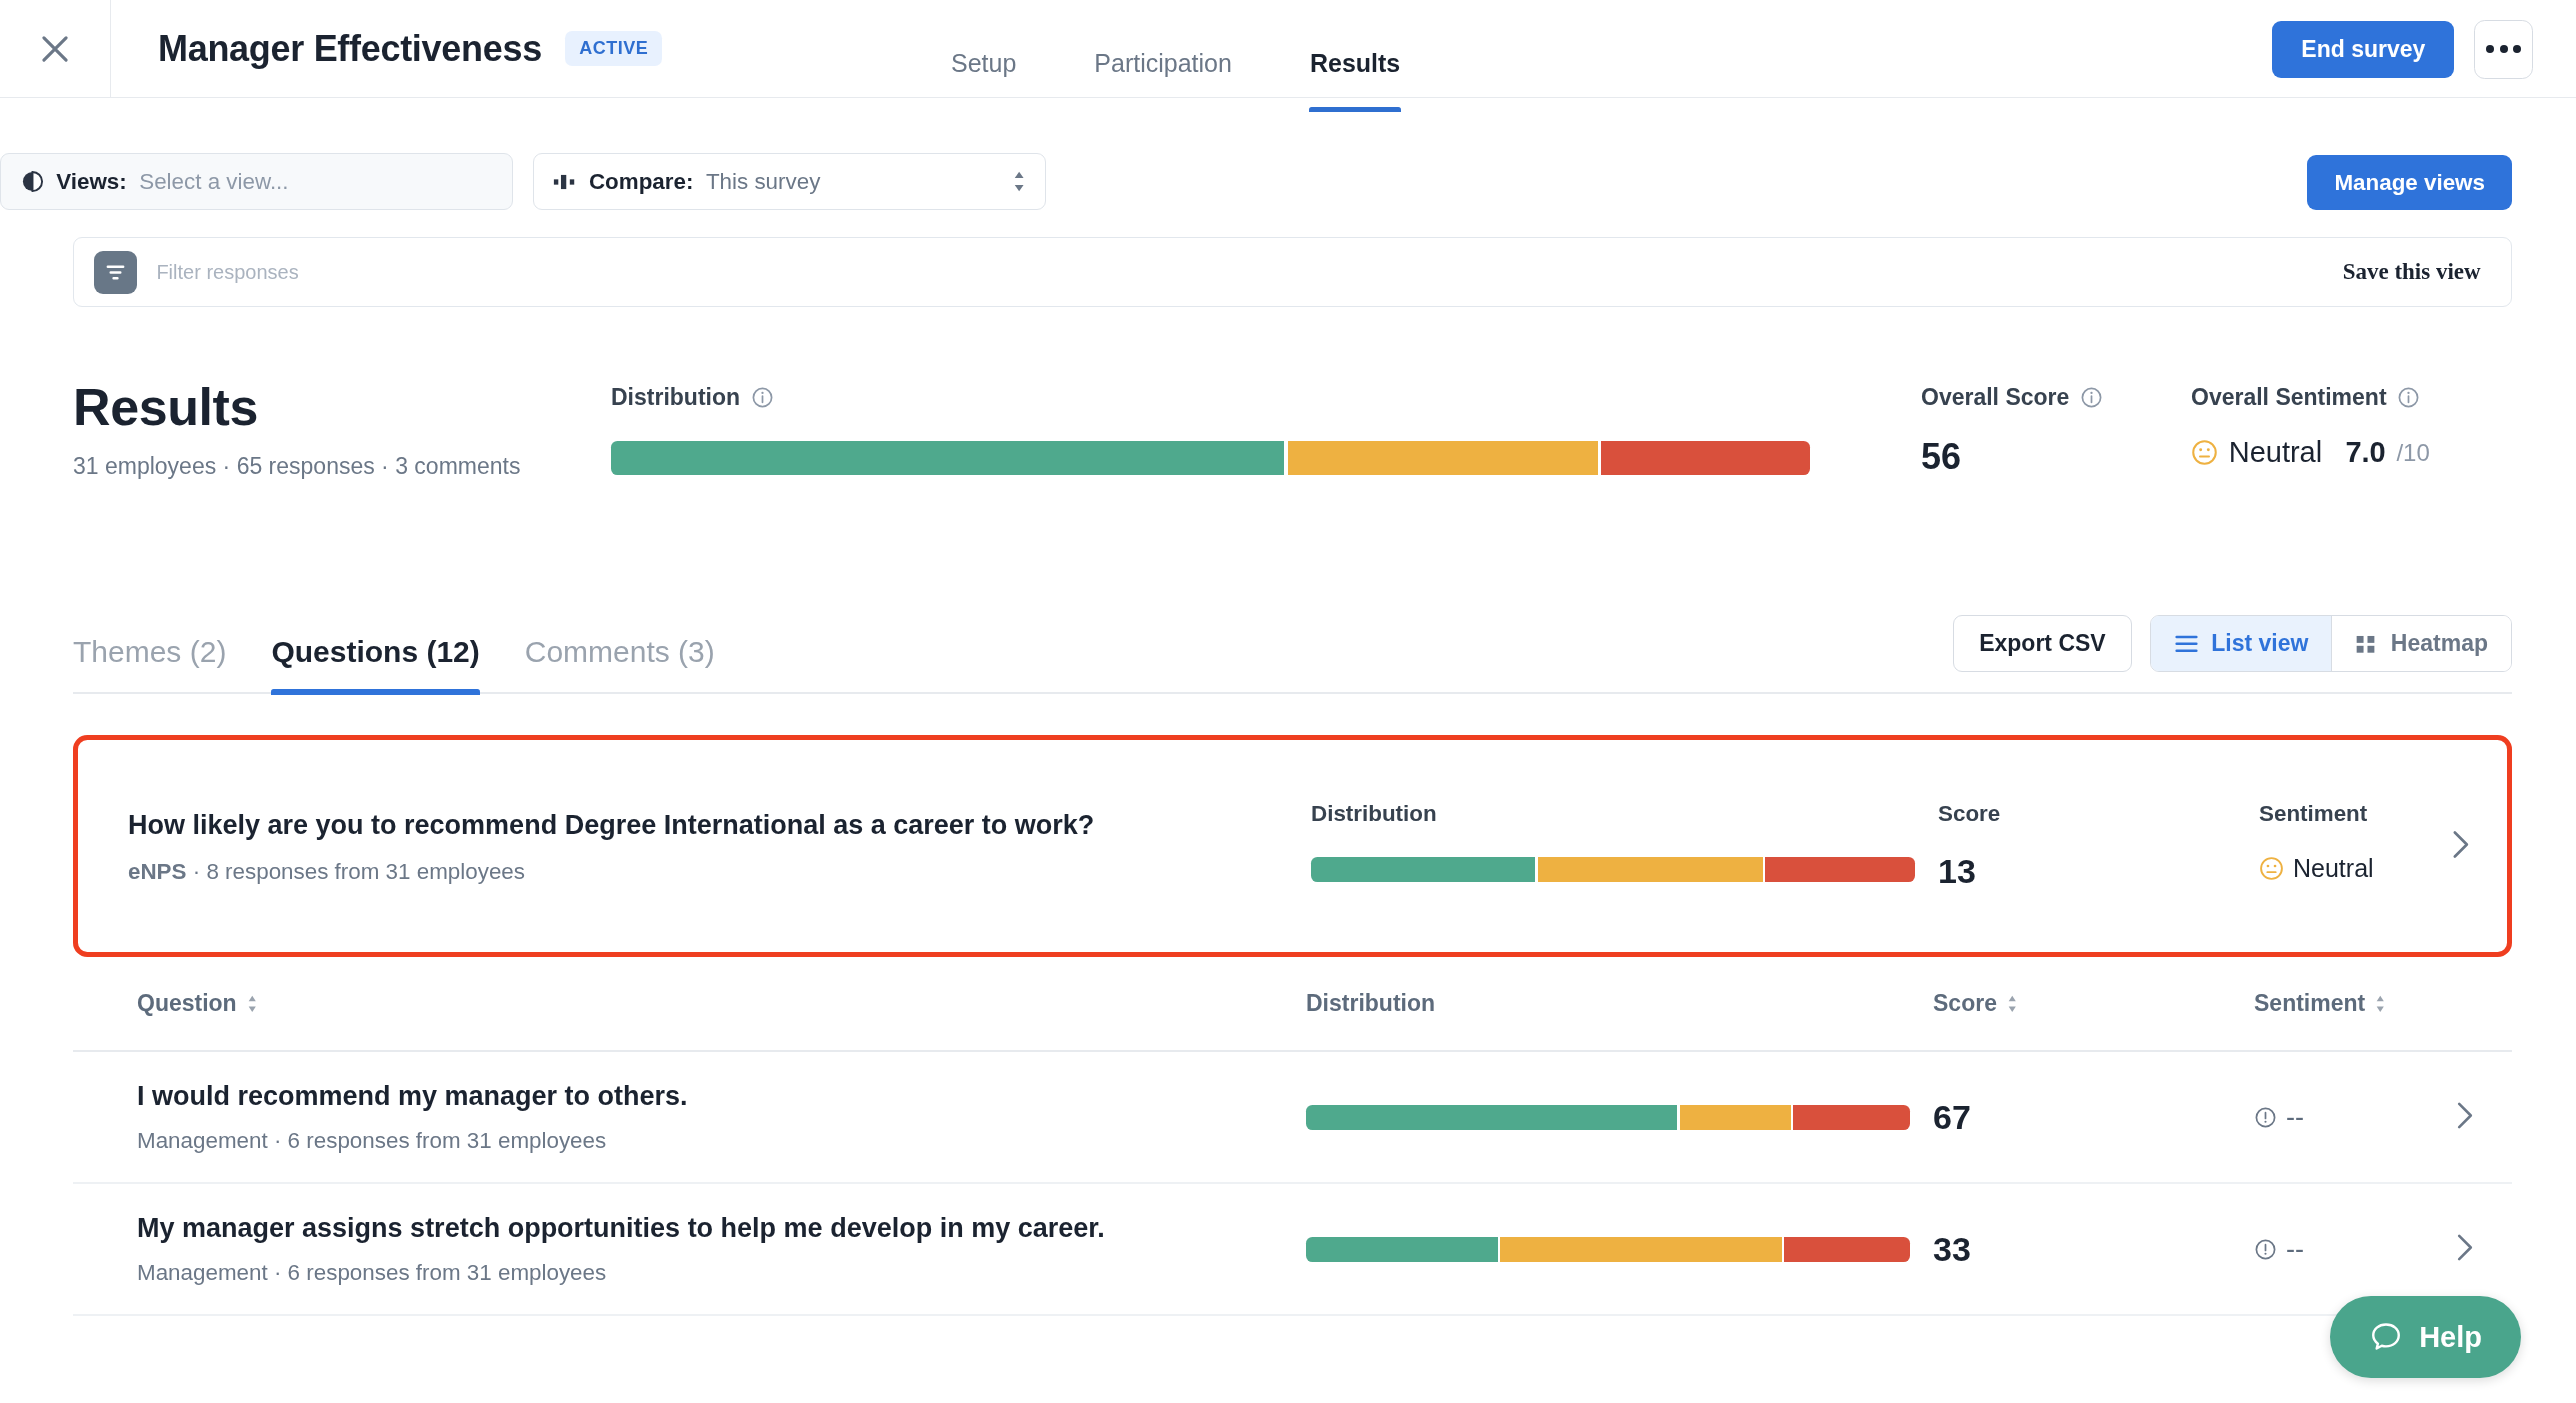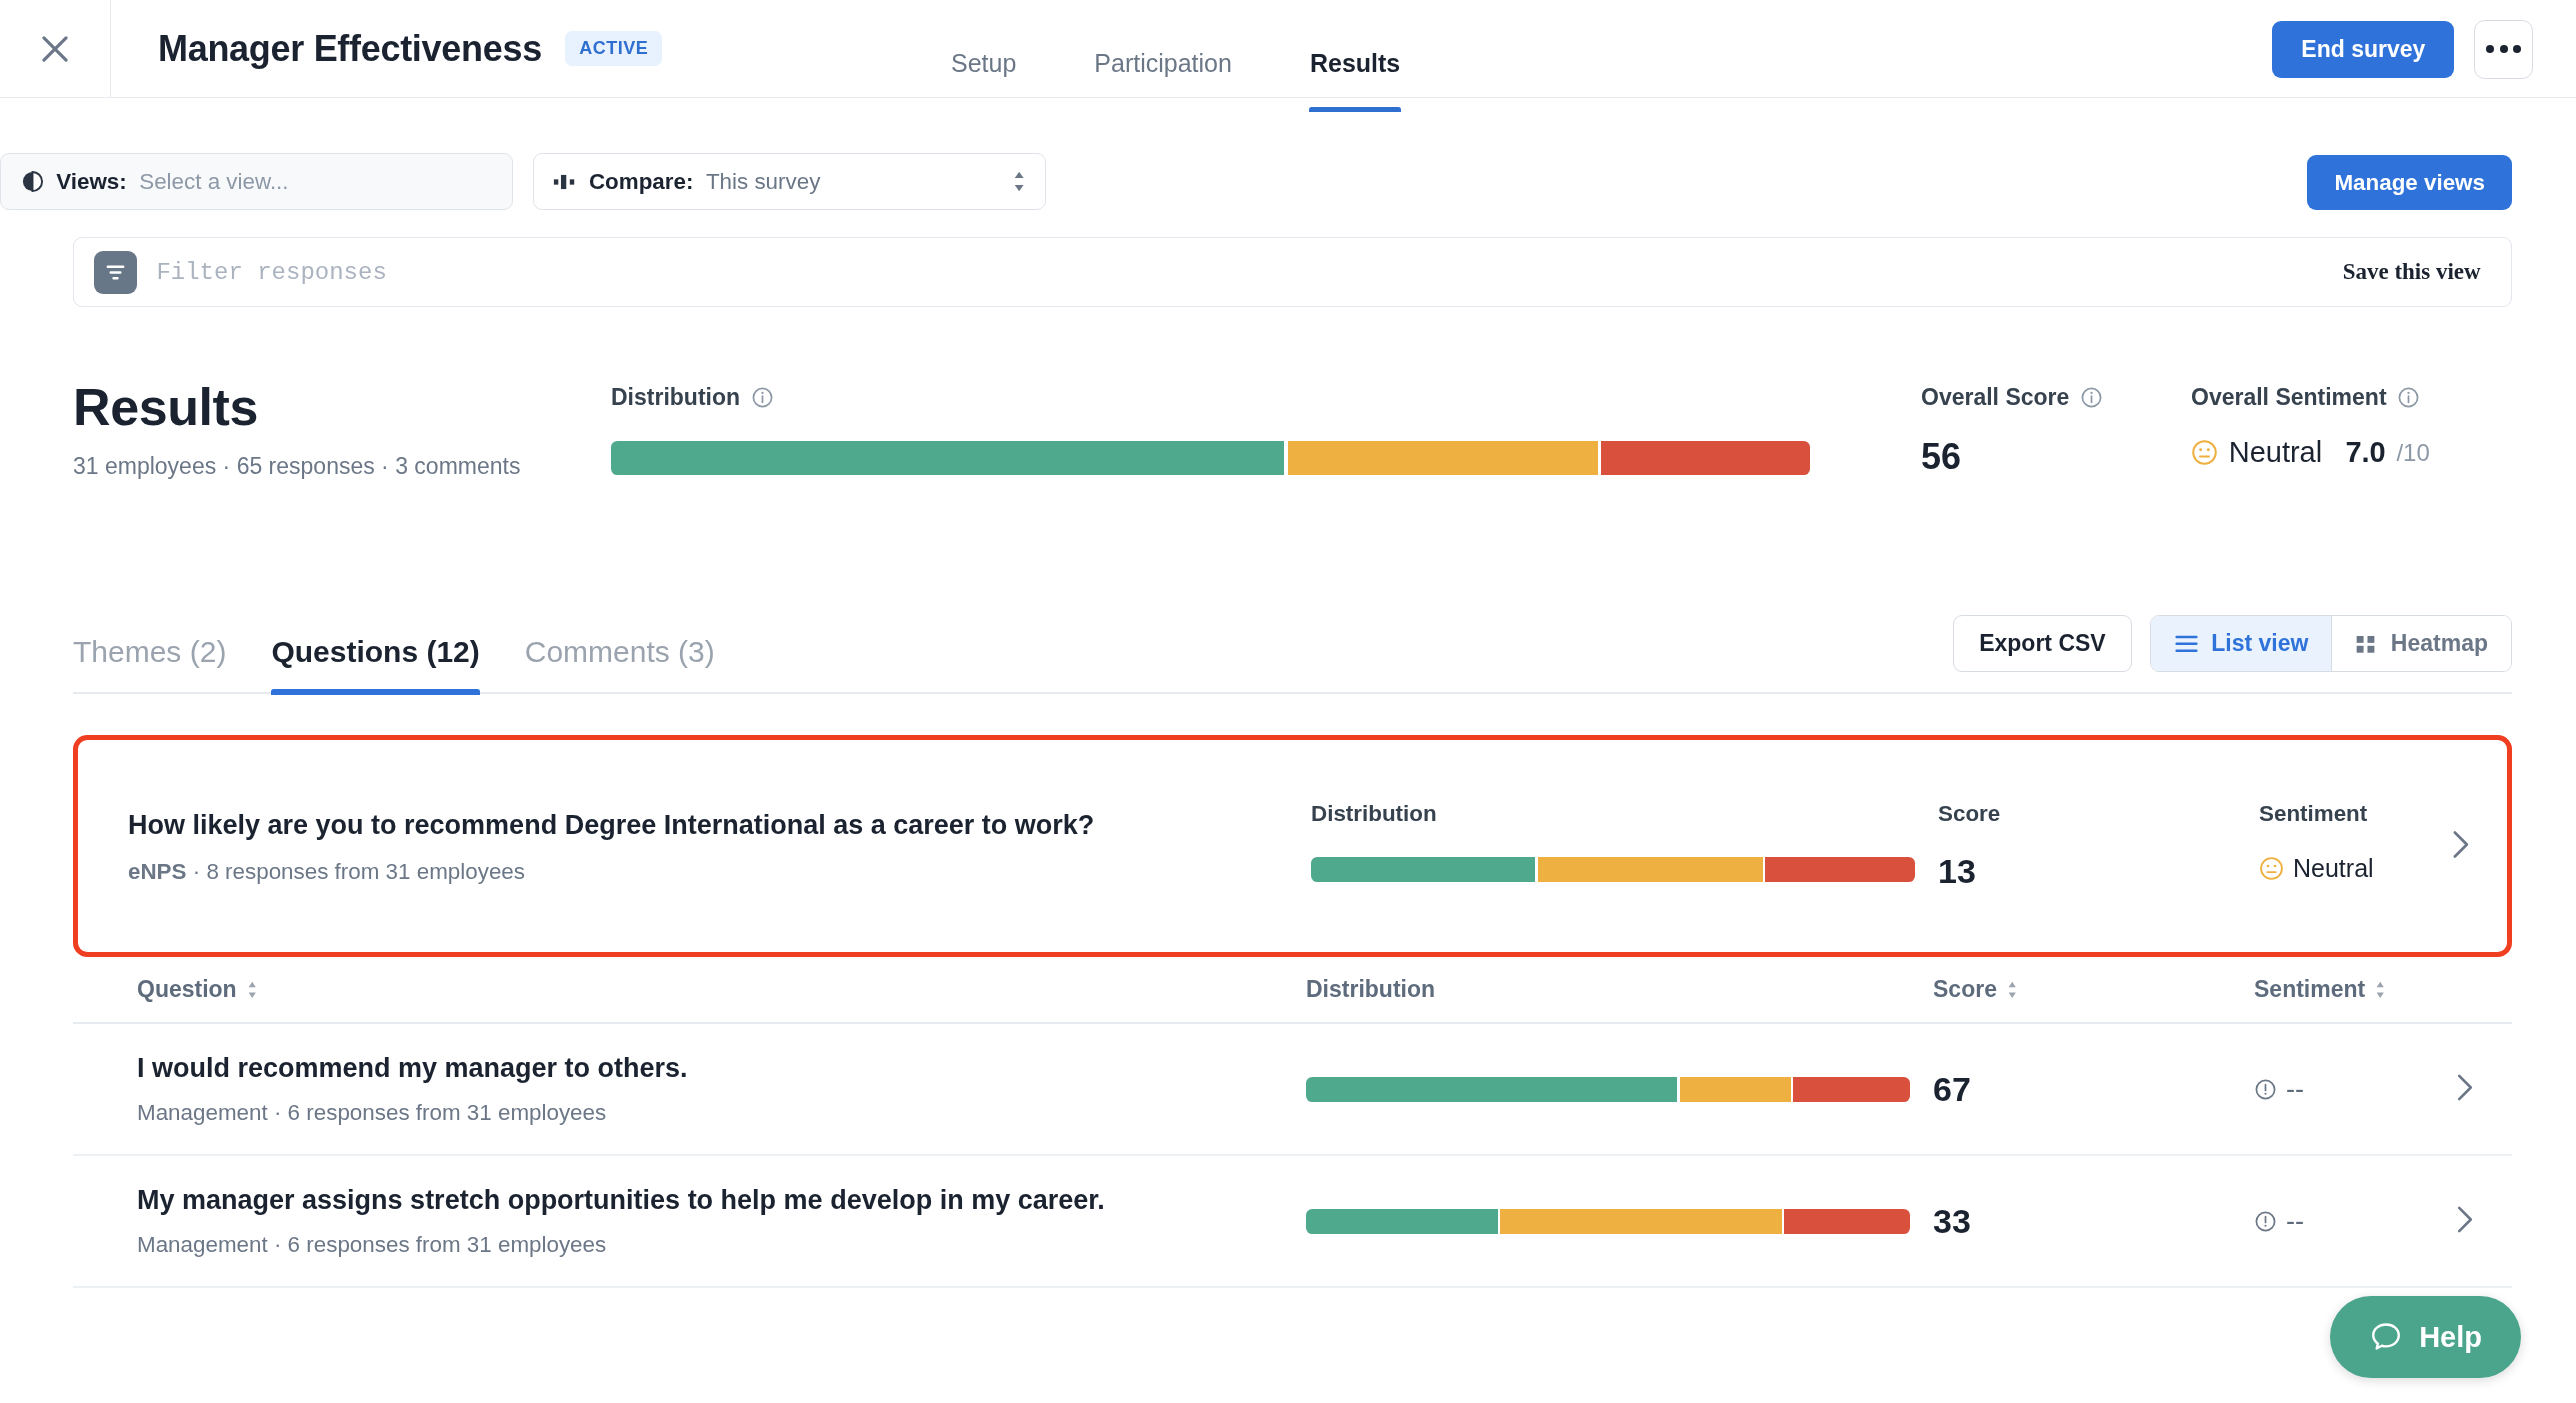--- a/index.html
+++ b/index.html
@@ -185,24 +185,24 @@
     display: flex;
     align-items: center;
     justify-content: center;
     flex: 0 0 auto;
     cursor: pointer;
   }
   .filter-input {
     flex: 1;
     border: none;
     outline: none;
-    font-size: 24px;
+    font-size: 20px;
     color: #1b2330;
     padding-left: 19.7px;
-    font-family: Liberation Mono, monospace;
+    font-family: Liberation Sans, sans-serif;
     background: transparent;
   }
   .filter-input::placeholder { color: #aab3bf; }
   .save-view-btn {
     background: transparent;
     border: none;
     font-size: 23px;
     font-weight: 700;
     color: #1b2330;
     cursor: pointer;
@@ -384,21 +384,21 @@
   .hl-sent { position: absolute; left: 2181px; top: 61px; }
   .hl-sent-row { margin-top: 27px; display: flex; align-items: center; gap: 9px; }
   .hl-sent-label { font-size: 25px; color: #1b2330; }
   .chev { position: absolute; right: 36px; top: 50%; transform: translateY(-50%); cursor: pointer; }
 
   
   .table { margin: 0 64px 0 73px; }
   .thead {
     display: flex;
     align-items: center;
-    height: 67px;
+    height: 95px;
     border-bottom: 2.7px solid #e7eaee;
     position: relative;
   }
   .th {
     font-size: 23px;
     font-weight: 700;
     color: #5d6b7c;
     display: flex;
     align-items: center;
     gap: 9px;

